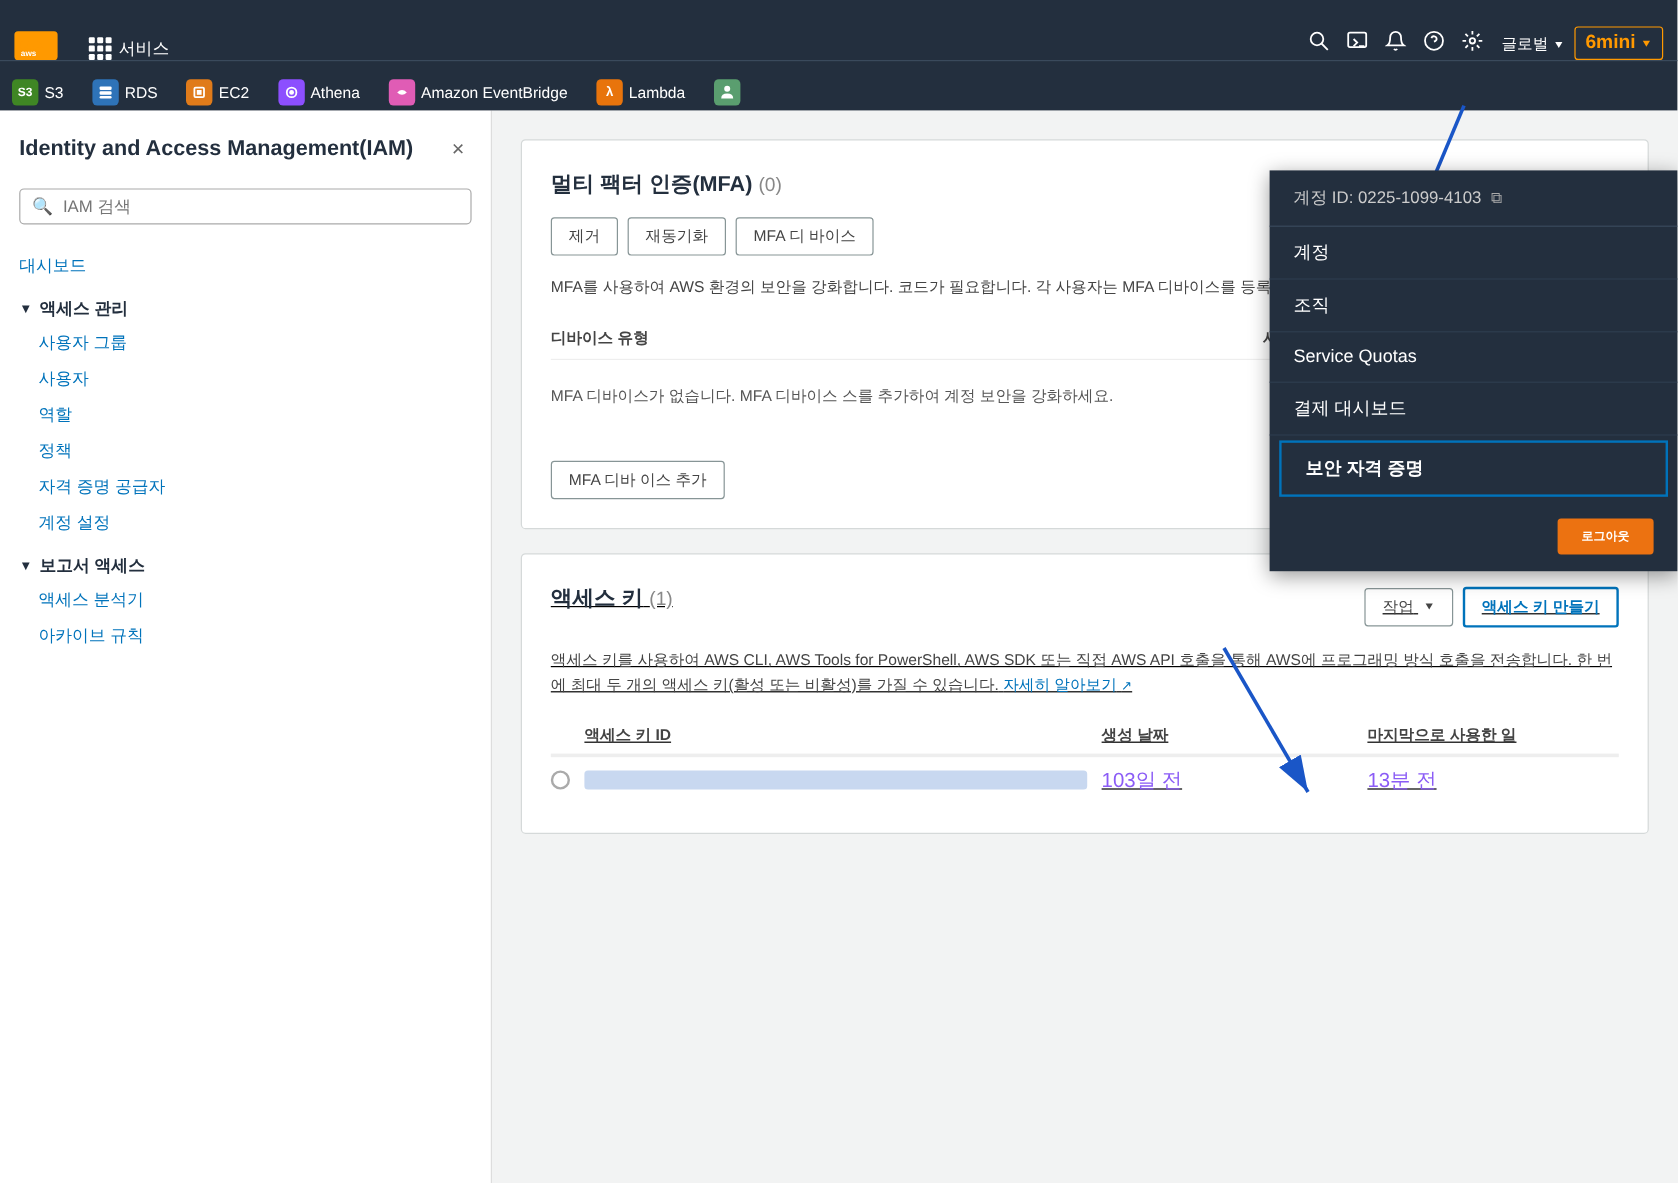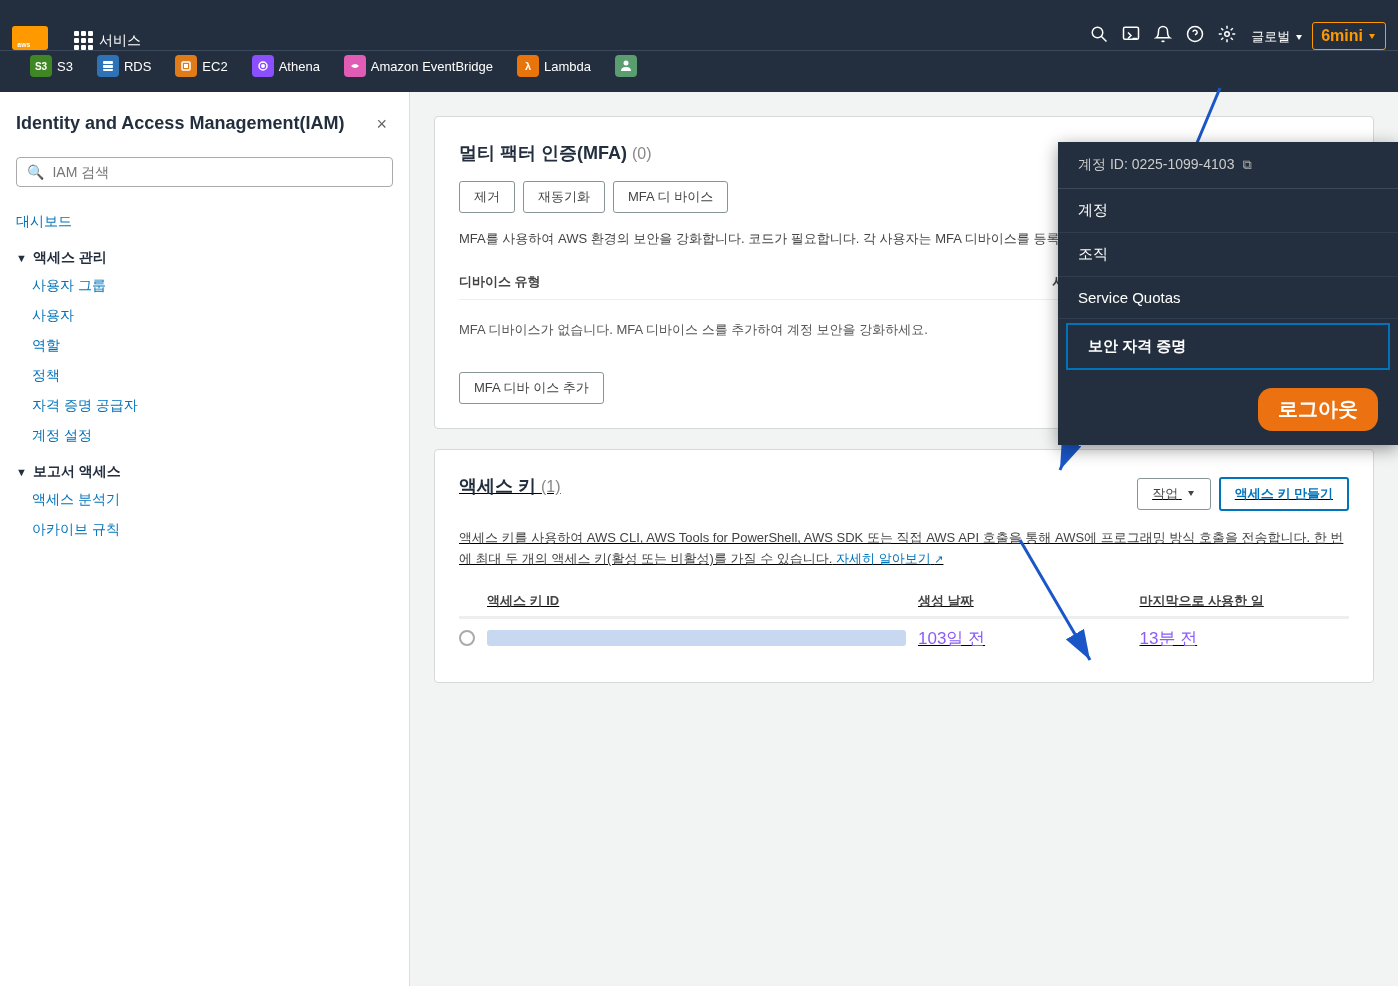--- a/index.html
+++ b/index.html
@@ -78,22 +78,22 @@
       border: 1px solid #ff9900;
       border-radius: 3px;
     }
 
     
     .service-bar {
       background: #232f3e;
       border-top: 1px solid #3a4a5c;
       height: 42px;
       display: flex;
-      align-items: flex-start;
-      padding: 0 20px;
+      align-items: flex-end;
+      padding: 0 0;
       gap: 4px;
       z-index: 100;
       position: relative;
     }
     .service-tag {
       display: flex; align-items: center; gap: 5px;
       padding: 4px 10px;
       border-radius: 4px;
       cursor: pointer;
       color: #fff;
@@ -259,21 +259,21 @@
     }
     .col1 { flex: 2; }
     .col2 { flex: 1; }
     .empty-table {
       padding: 20px 0;
       font-size: 13px;
       color: #555;
       line-height: 1.6;
     }
     .mfa-device-btn {
-      margin-top: 12px;
+      margin-top: 24px;
     }
 
     
     .access-key-card {
       background: #fff;
       border-radius: 4px;
       border: 1px solid #d5d9d9;
       padding: 24px;
       text-decoration: underline;
     }
@@ -373,23 +373,23 @@
     }
     .dropdown-logout {
       padding: 14px 20px;
       display: flex;
       justify-content: flex-end;
     }
     .btn-logout {
       background: #ec7211;
       color: #fff;
       border: none;
-      border-radius: 14px;
+      border-radius: 3px;
       padding: 8px 20px;
-      font-size: 20px;
+      font-size: 10px;
       font-weight: bold;
       cursor: pointer;
     }
 
     
     .annotation-overlay {
       position: absolute;
       top: 0; left: 0;
       width: 100%; height: 100%;
       pointer-events: none;
@@ -686,20 +686,21 @@
   </div>
 
   <div class="dropdown-menu">
     <div class="dropdown-account-id">
       <span>계정 ID: 0225-1099-4103</span>
       <span class="copy-icon">⧉</span>
     </div>
     <div class="dropdown-item">계정</div>
     <div class="dropdown-item">조직</div>
     <div class="dropdown-item">Service Quotas</div>
+    <div class="dropdown-item">결제 대시보드</div>
     <div class="dropdown-item-highlighted">보안 자격 증명</div>
     <div class="dropdown-logout">
       <button class="btn-logout">로그아웃</button>
     </div>
   </div>
 
 </div>
 
 <svg class="annotation-overlay" xmlns="http://www.w3.org/2000/svg">
 

